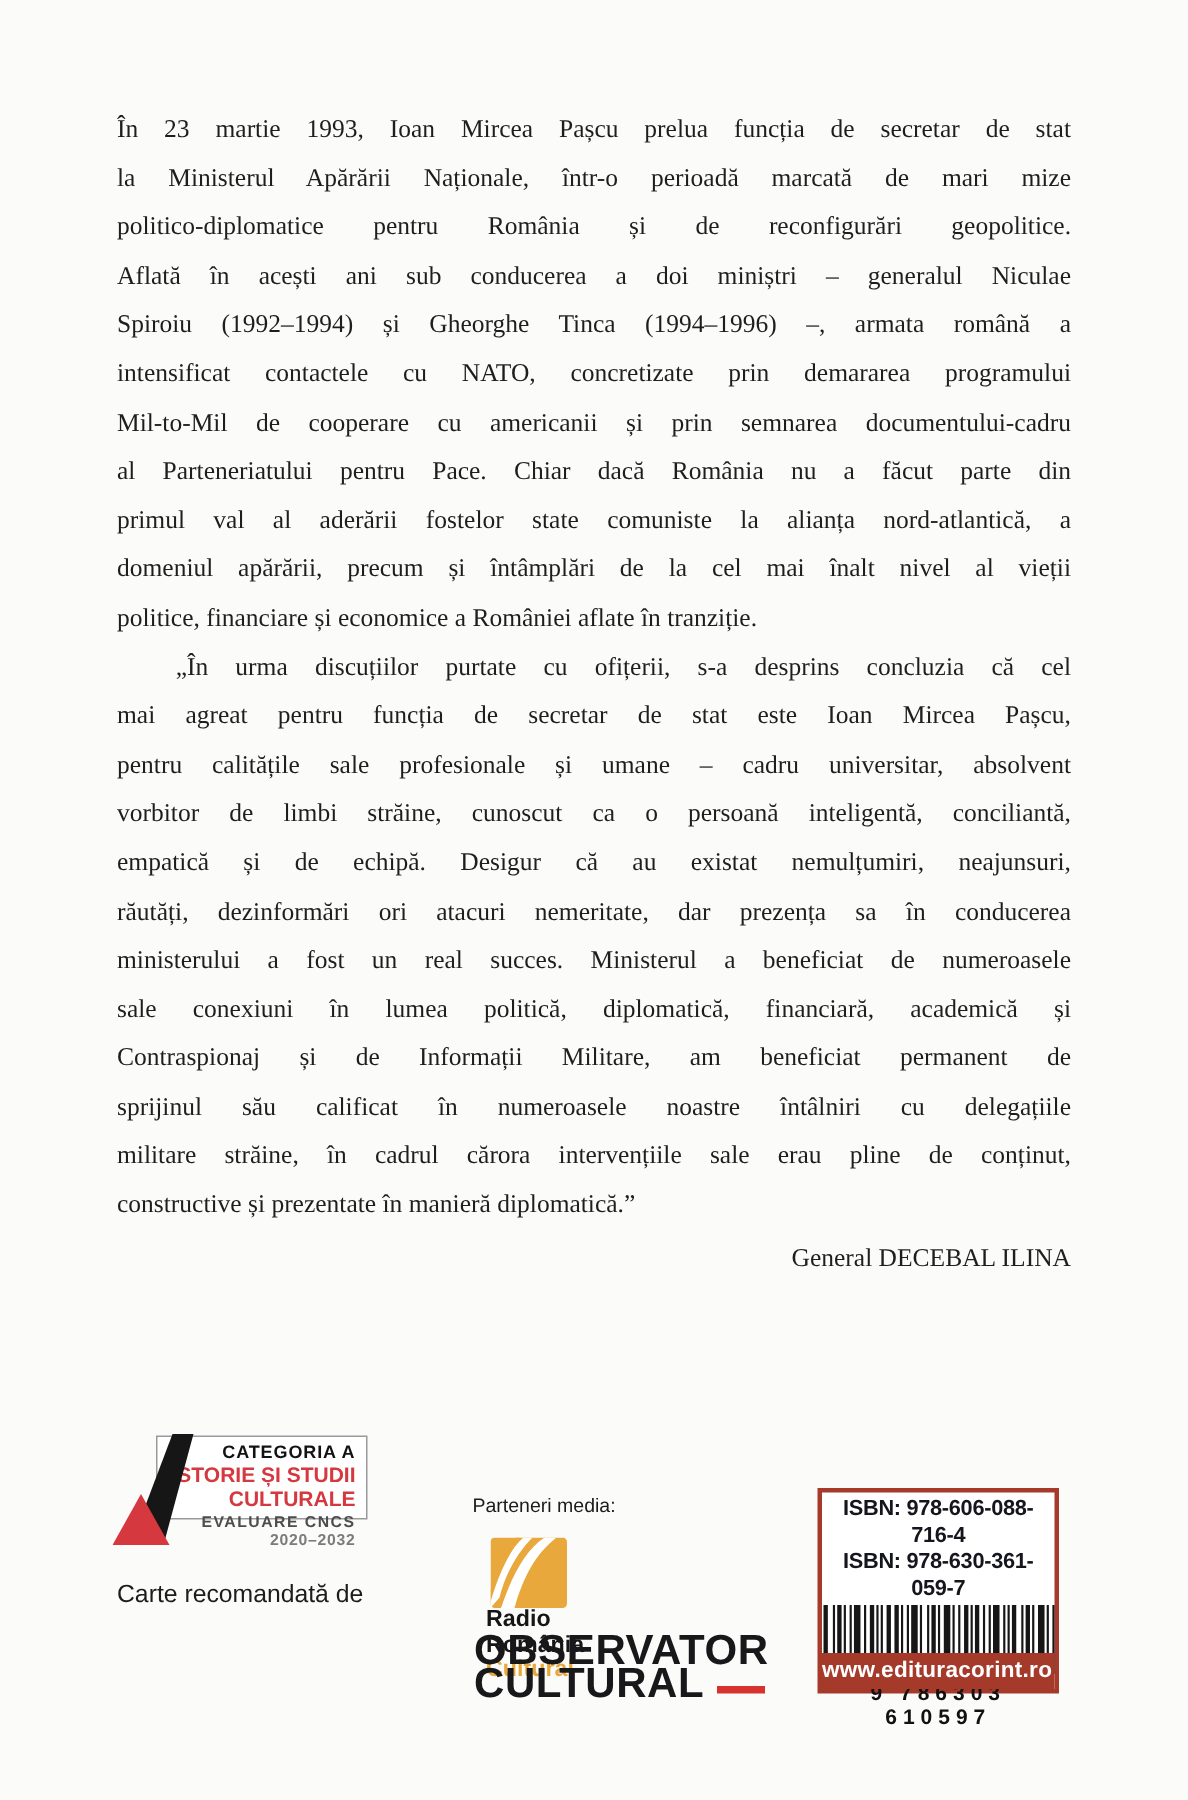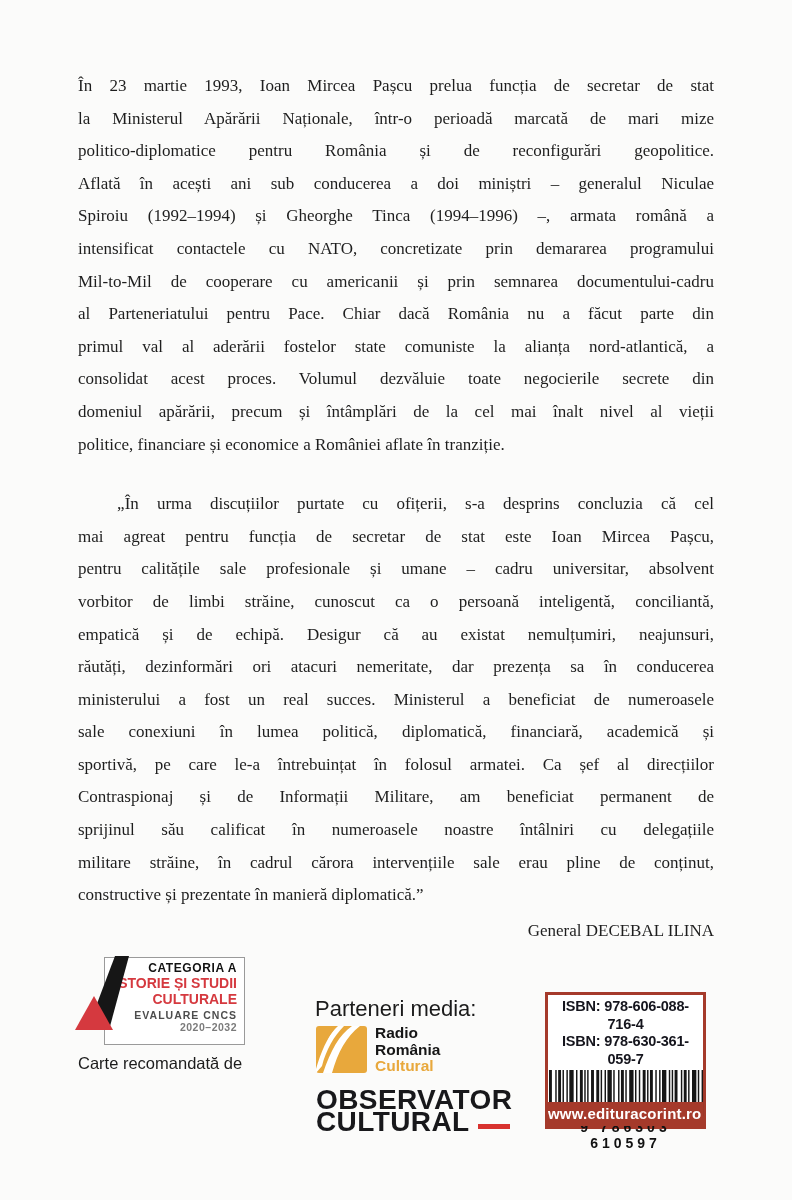--- a/index.html
+++ b/index.html
@@ -6,44 +6,44 @@
   .page{
     position:relative;width:792px;height:1200px;margin:0 auto;
     background:#fbfbfa;overflow:hidden;
     font-family:"Liberation Serif",serif;color:#1e1e1e;
   }
   
   .text-block{position:absolute;left:78px;top:70px;width:636px;}
   .para{font-size:17px;line-height:32.6px;}
   .para .line{text-align:justify;text-align-last:justify;white-space:normal;}
   .para .line.last{text-align-last:left;}
-  .para.quote{margin-top:27px;}
+  .para.quote{}
   .para.quote .line:first-child{text-indent:2.3em;}
   .attribution{margin-top:7px;text-align:right;font-size:17px;line-height:24px;}
   
   .sans{font-family:"Liberation Sans",sans-serif;}
   
   .cncs{position:absolute;left:75px;top:956px;width:172px;height:74px;}
   .cncs-box{
-    position:absolute;left:29px;top:1px;width:141px;height:88px;
+    position:absolute;left:29px;top:1px;width:141px;height:56px;
     background:#fff;border:1px solid #9a9a9a;box-sizing:border-box;
     text-align:right;padding:3px 7px 0 0;
   }
   .cncs-line1{font-family:"Liberation Sans",sans-serif;font-weight:bold;font-size:12px;letter-spacing:.6px;color:#121212;}
   .cncs-line2,.cncs-line3{font-family:"Liberation Sans",sans-serif;font-weight:bold;font-size:14px;line-height:16px;}
   .cncs-line4{font-family:"Liberation Sans",sans-serif;font-weight:bold;font-size:10.5px;letter-spacing:1px;color:#4d4d4d;margin-top:2px;}
   .cncs-line5{font-family:"Liberation Sans",sans-serif;font-weight:bold;font-size:10.5px;letter-spacing:.5px;color:#7b7b7b;}
   .cncs-logo{position:absolute;left:0;top:0;z-index:2;}
   
   .rec-label{position:absolute;left:78px;top:1054px;font-size:16.5px;color:#1c1c1c;}
   .historia{position:absolute;left:77px;top:1076px;font-family:"Liberation Serif",serif;
     font-size:47px;line-height:52px;color:#0f0f0f;letter-spacing:-1px;}
   
-  .partners-heading{position:absolute;left:315px;top:996px;font-size:22px;color:#1b1b1b;text-align:center;}
-  .radio-logo{position:absolute;left:316px;top:1025px;display:flex;align-items:center;}
+  .partners-heading{position:absolute;left:315px;top:996px;font-size:13px;color:#1b1b1b;text-align:center;}
+  .radio-logo{position:absolute;left:316px;top:1025px;display:flex;align-items:center;flex-direction:column;}
   .radio-text{margin-left:8px;font-weight:bold;font-size:15.5px;line-height:16.5px;color:#161616;}
   .radio-cultural{color:#e8a83c;}
   .observator{position:absolute;left:316px;top:1089px;font-weight:bold;
     font-size:28px;line-height:22px;letter-spacing:.4px;color:#18181b;}
   .obs-dash{display:inline-block;width:32px;height:5px;vertical-align:2px;margin-left:8px;}
   
   .isbn-box{position:absolute;left:545px;top:992px;width:161px;height:137px;
     box-sizing:border-box;background:#fff;border:3px solid #a53a2b;}
   .isbn-line{font-weight:bold;font-size:14.5px;line-height:17.5px;letter-spacing:-.2px;
     color:#15151d;text-align:center;}
@@ -63,34 +63,32 @@
     <div class="para">
         <div class="line">În 23 martie 1993, Ioan Mircea Pașcu prelua funcția de secretar de stat</div>
         <div class="line">la Ministerul Apărării Naționale, într-o perioadă marcată de mari mize</div>
         <div class="line">politico-diplomatice pentru România și de reconfigurări geopolitice.</div>
         <div class="line">Aflată în acești ani sub conducerea a doi miniștri – generalul Niculae</div>
         <div class="line">Spiroiu (1992–1994) și Gheorghe Tinca (1994–1996) –, armata română a</div>
         <div class="line">intensificat contactele cu NATO, concretizate prin demararea programului</div>
         <div class="line">Mil-to-Mil de cooperare cu americanii și prin semnarea documentului-cadru</div>
         <div class="line">al Parteneriatului pentru Pace. Chiar dacă România nu a făcut parte din</div>
         <div class="line">primul val al aderării fostelor state comuniste la alianța nord-atlantică, a</div>
-        <div class="line">consolidat acest proces. Volumul dezvăluie toate negocierile secrete din</div>
         <div class="line">domeniul apărării, precum și întâmplări de la cel mai înalt nivel al vieții</div>
         <div class="line last">politice, financiare și economice a României aflate în tranziție.</div>
       </div>
     <div class="para quote">
         <div class="line">„În urma discuțiilor purtate cu ofițerii, s-a desprins concluzia că cel</div>
         <div class="line">mai agreat pentru funcția de secretar de stat este Ioan Mircea Pașcu,</div>
         <div class="line">pentru calitățile sale profesionale și umane – cadru universitar, absolvent</div>
         <div class="line">vorbitor de limbi străine, cunoscut ca o persoană inteligentă, conciliantă,</div>
         <div class="line">empatică și de echipă. Desigur că au existat nemulțumiri, neajunsuri,</div>
         <div class="line">răutăți, dezinformări ori atacuri nemeritate, dar prezența sa în conducerea</div>
         <div class="line">ministerului a fost un real succes. Ministerul a beneficiat de numeroasele</div>
         <div class="line">sale conexiuni în lumea politică, diplomatică, financiară, academică și</div>
-        <div class="line">sportivă, pe care le-a întrebuințat în folosul armatei. Ca șef al direcțiilor</div>
         <div class="line">Contraspionaj și de Informații Militare, am beneficiat permanent de</div>
         <div class="line">sprijinul său calificat în numeroasele noastre întâlniri cu delegațiile</div>
         <div class="line">militare străine, în cadrul cărora intervențiile sale erau pline de conținut,</div>
         <div class="line last">constructive și prezentate în manieră diplomatică.”</div>
       </div>
     <div class="attribution">General DECEBAL ILINA</div>
   </div>
 
   <div class="cncs">
     <svg class="cncs-logo" width="56" height="74" viewBox="0 0 56 74">

